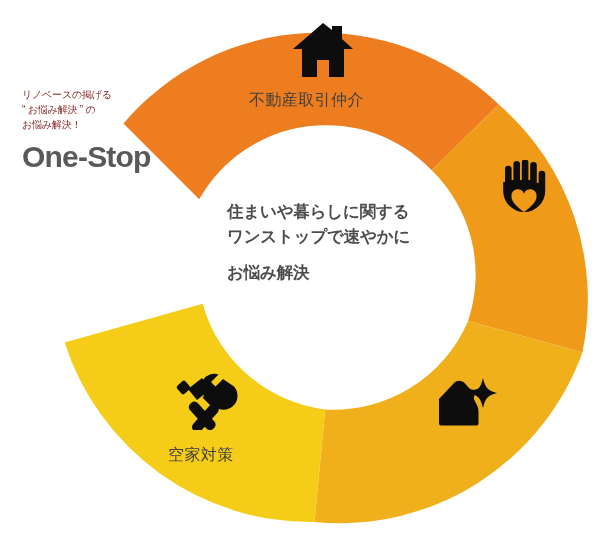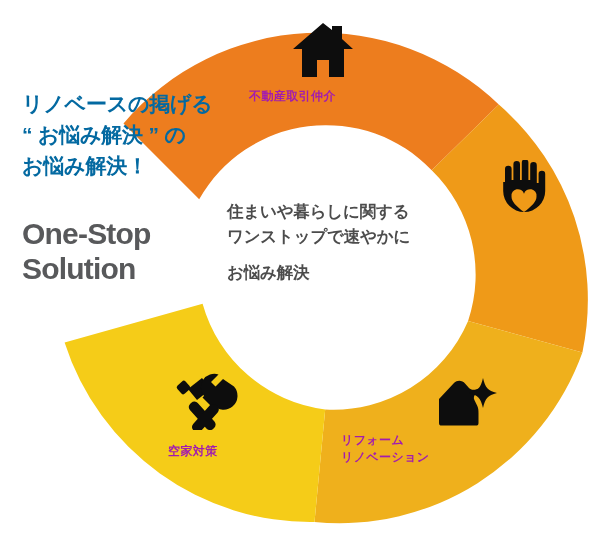--- a/index.html
+++ b/index.html
@@ -32,29 +32,29 @@
   }
 
   
   .left-block {
     position: absolute;
     left: 22px;
     top: 88px;
     width: 210px;
   }
   .lead-line {
-    font-size: 21px;
-    font-weight: 700;
-    color: #0369a1;
+    font-size: 10px;
+    font-weight: 400;
+    color: #7f1d1d;
     line-height: 1.48;
     letter-spacing: -0.2px;
     white-space: nowrap;
   }
   .headline {
-    margin-top: 36px;
+    margin-top: 8px;
     font-size: 30px;
     font-weight: 700;
     color: #58595b;
     line-height: 1.16;
     letter-spacing: -0.8px;
   }
 
   
   .center-block {
     position: absolute;
@@ -68,23 +68,23 @@
     color: #4c4c4c;
     line-height: 1.5;
     letter-spacing: -0.2px;
     white-space: nowrap;
   }
   .center-gap { height: 11px; }
 
   
   .seg-label {
     position: absolute;
-    font-size: 12px;
-    font-weight: 700;
-    color: #a21caf;
+    font-size: 16px;
+    font-weight: 400;
+    color: #404040;
     line-height: 1.45;
     letter-spacing: 0.4px;
     white-space: nowrap;
   }
   #label-realestate { left: 249px; top: 88px; }
   #label-insurance  { left: 478px; top: 234px; }
   #label-reform     { left: 341px; top: 432px; }
   #label-vacant     { left: 168px; top: 443px; }
 
   .icon-holder { position: absolute; }
@@ -155,36 +155,31 @@
         <rect x="24" y="27" width="10.5" height="34" rx="4.5" transform="rotate(42 29 44) translate(3 0)"></rect>
       </g>
     </svg>
   </div>
 
   <div class="seg-label" id="label-realestate">
     <div>不動産取引仲介</div>
   </div>
 
 
-  <div class="seg-label" id="label-reform">
-    <div>リフォーム</div>
-    <div>リノベーション</div>
-  </div>
 
   <div class="seg-label" id="label-vacant">
     <div>空家対策</div>
   </div>
 
   <div class="left-block">
     <div class="lead-line">リノベースの掲げる</div>
     <div class="lead-line">“ お悩み解決 ” の</div>
     <div class="lead-line">お悩み解決！</div>
     <div class="headline">
       <div>One-Stop</div>
-      <div>Solution</div>
     </div>
   </div>
 
   <div class="center-block">
     <div class="center-line">住まいや暮らしに関する</div>
     <div class="center-line">ワンストップで速やかに</div>
     <div class="center-gap"></div>
     <div class="center-line">お悩み解決</div>
   </div>
 

